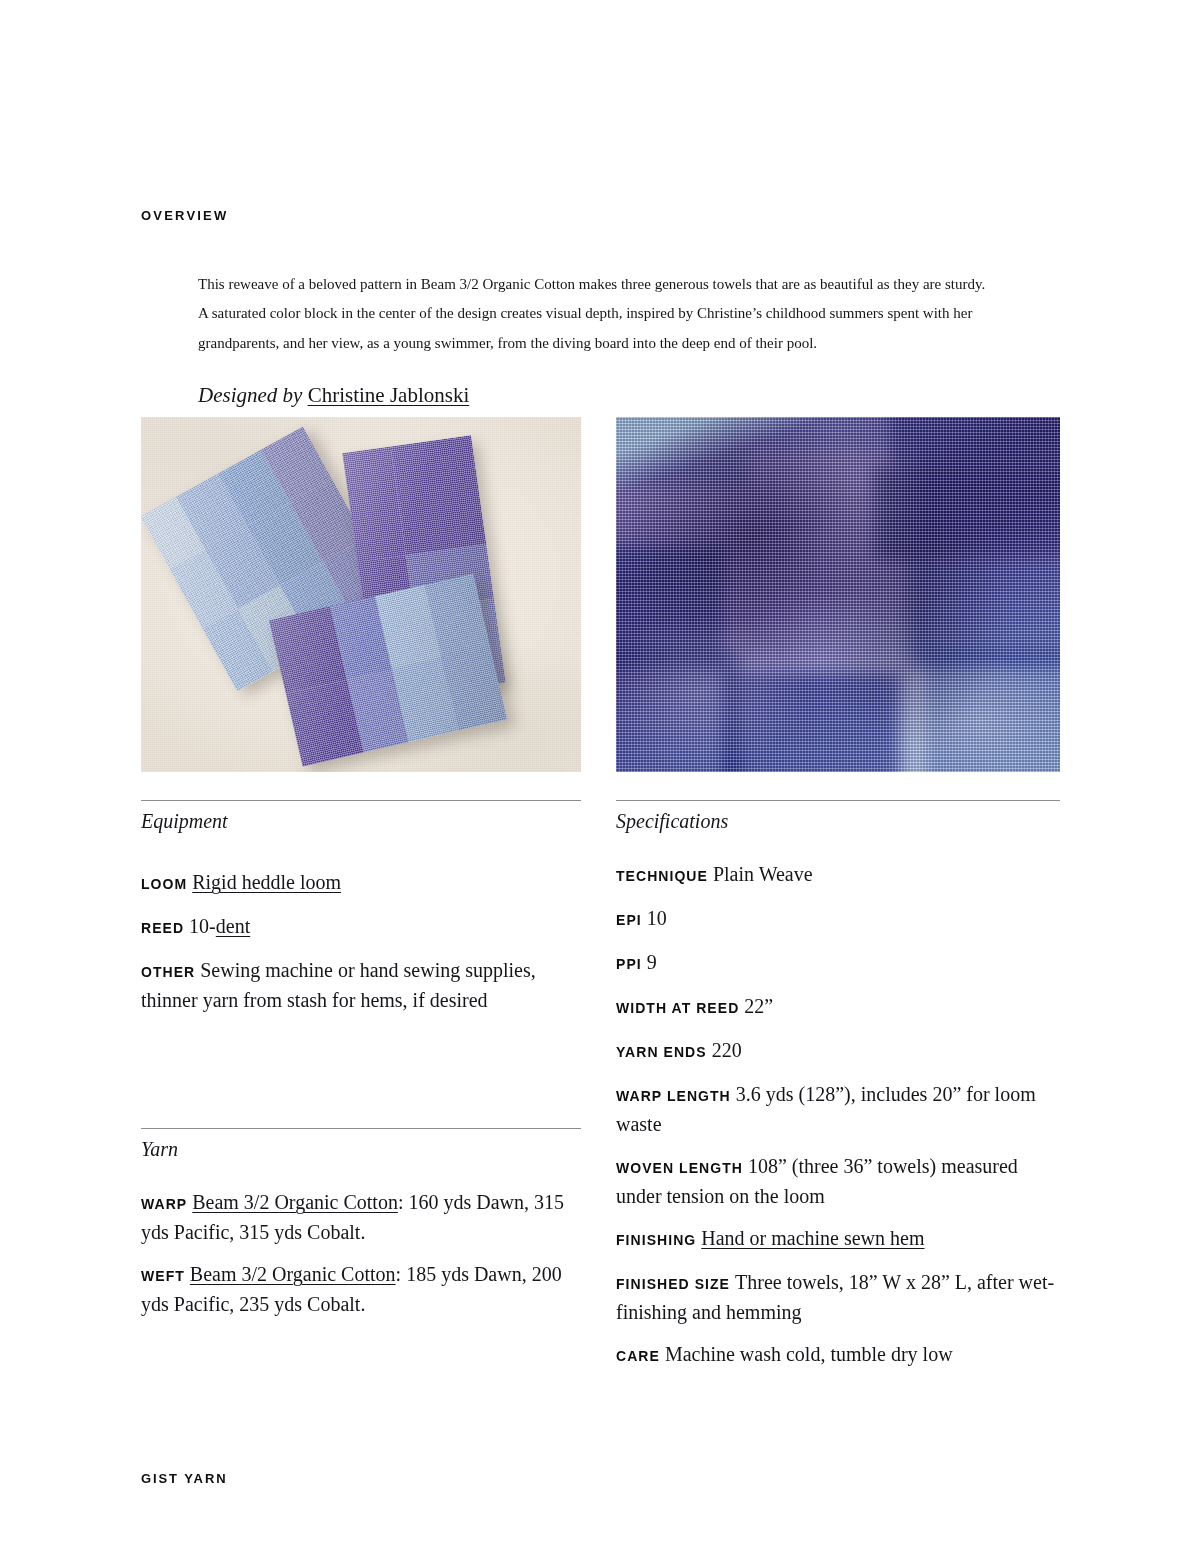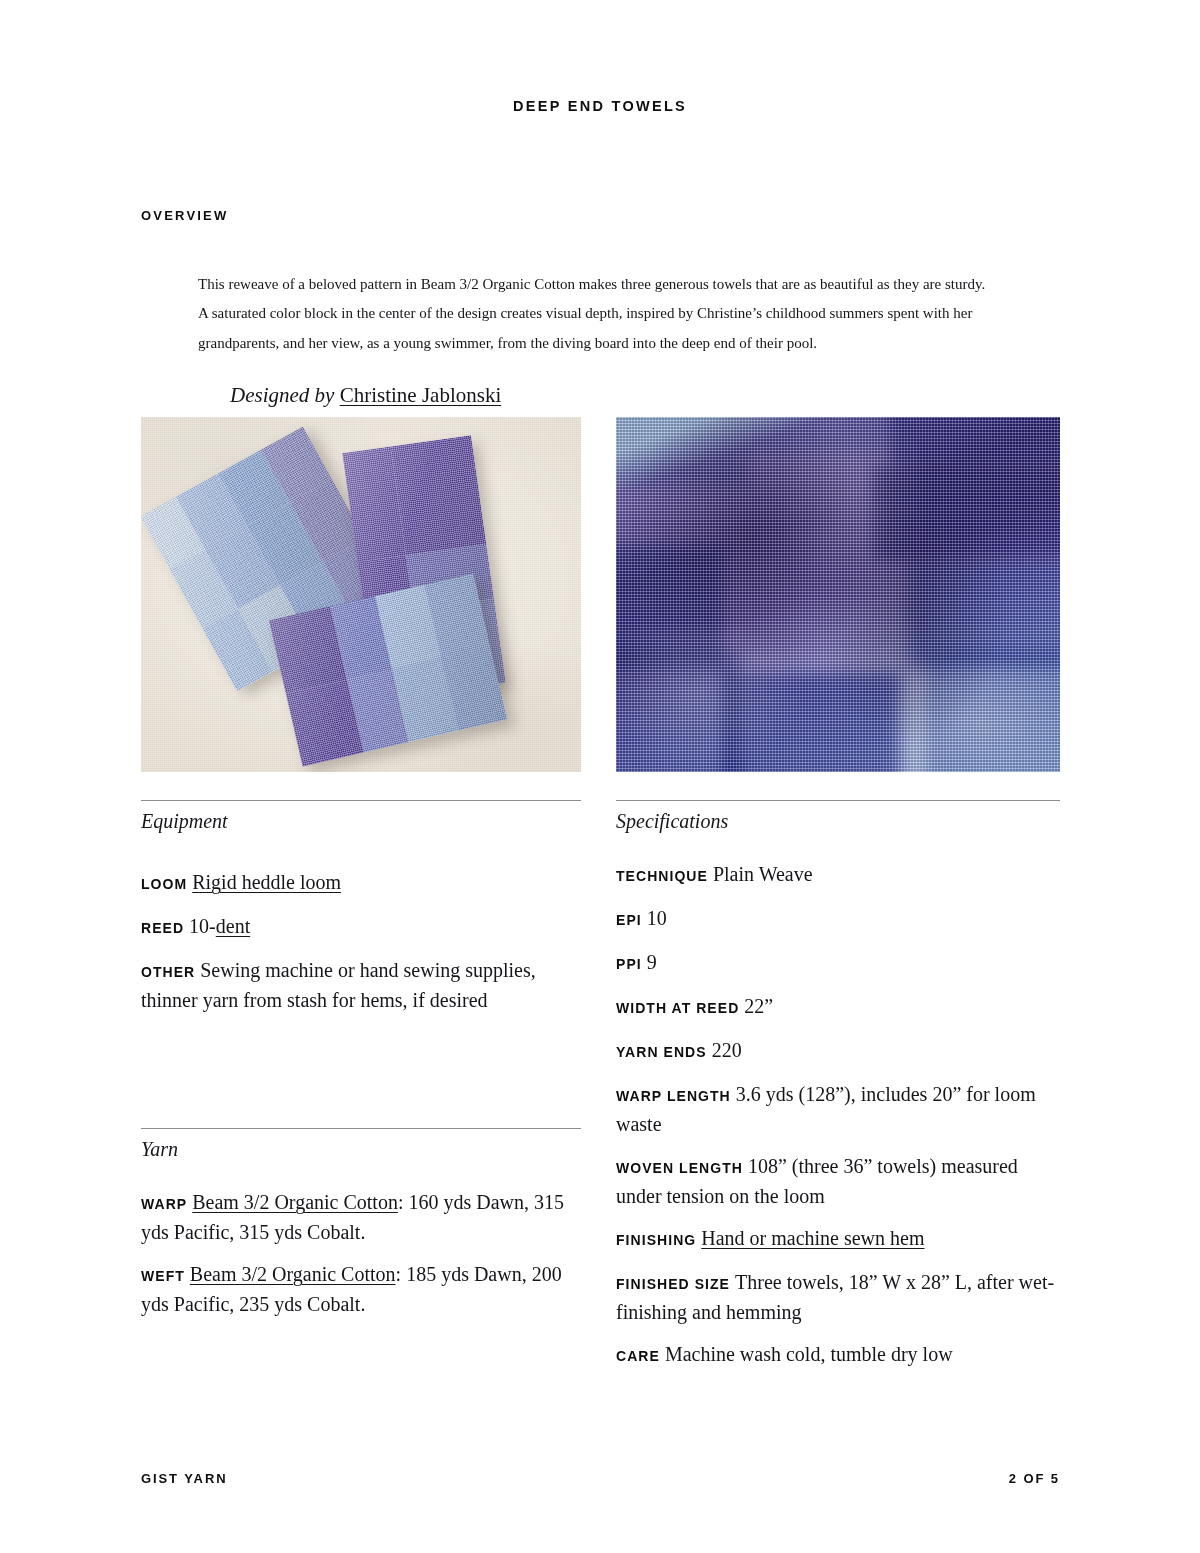--- a/index.html
+++ b/index.html
@@ -59,21 +59,20 @@
   }
   .designer-line {
     position: absolute;
     left: 198px;
     top: 383px;
     font-size: 21px;
     color: #15151a;
   }
   .designer-label {
     font-style: italic;
-    margin-left: 32px;
   }
   .link {
     text-decoration: underline;
     text-underline-offset: 2.5px;
     text-decoration-thickness: 1px;
     color: inherit;
   }
 
   
   .photo {
@@ -244,21 +243,20 @@
     color: #0e0e10;
   }
   .footer-left  { left: 141px; }
   .footer-right { left: 0; width: 1060px; text-align: right; }
 </style>
 </head>
 <body>
 
 <div class="page">
 
-  <div class="running-head">DEEP END TOWELS</div>
 
   <div class="section-heading">OVERVIEW</div>
 
   <p class="overview-body">This reweave of a beloved pattern in Beam 3/2 Organic Cotton makes three generous towels that are as beautiful as they are sturdy. A saturated color block in the center of the design creates visual depth, inspired by Christine’s childhood summers spent with her grandparents, and her view, as a young swimmer, from the diving board into the deep end of their pool.</p>
 
   <div class="designer-line">
     <span class="designer-label">Designed by</span>
     <span class="link">Christine Jablonski</span>
   </div>
 
@@ -388,15 +386,14 @@
     </div>
     <div class="spec-row">
       <span class="spec-label">FINISHED SIZE</span><span class="spec-value">Three towels, 18” W x 28” L, after wet-finishing and hemming</span>
     </div>
     <div class="spec-row">
       <span class="spec-label">CARE</span><span class="spec-value">Machine wash cold, tumble dry low</span>
     </div>
   </div>
 
   <div class="footer-left">GIST YARN</div>
-  <div class="footer-right">2 OF 5</div>
 
 </div>
 
 </body></html>

